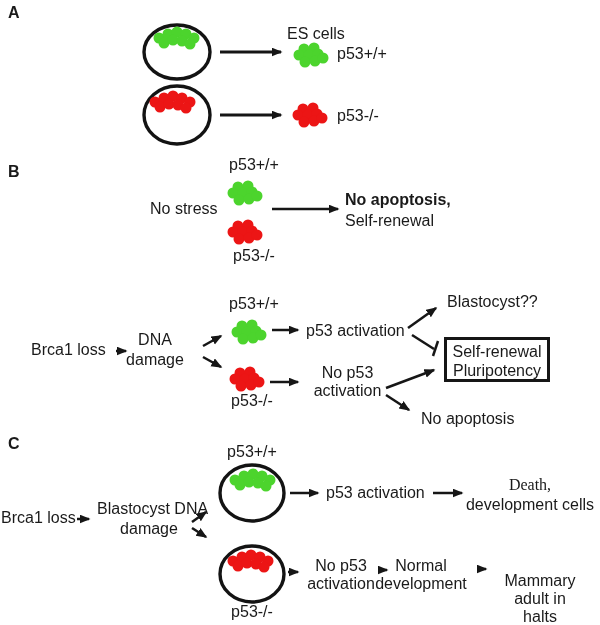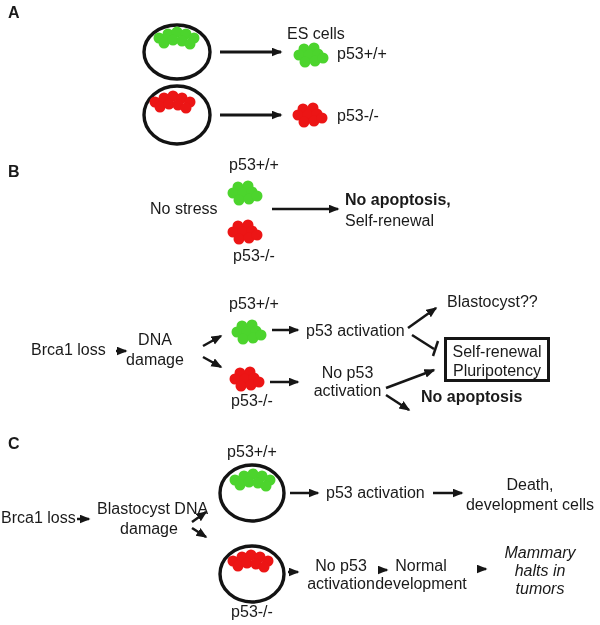--- a/index.html
+++ b/index.html
@@ -120,42 +120,42 @@
   <div class="t ctr" style="left:224px; top:392px; width:56px;">p53-/-</div>
   <div class="t ctr" style="left:305px; top:364px; width:85px;">
     <span style="display:block;">No p53</span>
     <span style="display:block;">activation</span>
   </div>
   <div class="t" style="left:447px; top:293px;">Blastocyst??</div>
   <div class="outbox">
     <span style="display:block;">Self-renewal</span>
     <span style="display:block;">Pluripotency</span>
   </div>
-  <div class="t" style="left:421px; top:388px;font-weight:bold;">No apoptosis</div>
+  <div class="t" style="left:421px; top:410px;">No apoptosis</div>
 
   <div class="t panel-letter" style="left:8px; top:435px;">C</div>
   <div class="t" style="left:1px; top:509px;">Brca1 loss</div>
   <div class="t ctr lh20" style="left:97px; top:499px; width:104px;">
     <span style="display:block;">Blastocyst DNA</span>
     <span style="display:block;">damage</span>
   </div>
   <div class="t ctr" style="left:224px; top:443px; width:56px;">p53+/+</div>
   <div class="t" style="left:326px; top:484px;">p53 activation</div>
   <div class="t ctr lh20" style="left:459px; top:475px; width:142px;">
-    <span style="display:block;">Death,</span>
+    <span style="display:block;font-family:Liberation Serif, serif;">Death,</span>
     <span style="display:block;">development cells</span>
   </div>
   <div class="t ctr" style="left:224px; top:603px; width:56px;">p53-/-</div>
   <div class="t ctr" style="left:303px; top:557px; width:76px;">
     <span style="display:block;">No p53</span>
     <span style="display:block;">activation</span>
   </div>
   <div class="t ctr" style="left:367px; top:557px; width:108px;">
     <span style="display:block;">Normal</span>
     <span style="display:block;">development</span>
   </div>
-  <div class="t ctr" style="left:499px; top:544px; width:82px;font-style:italic;">
+  <div class="t ctr" style="left:499px; top:572px; width:82px;">
     <span style="display:block;">Mammary</span>
-    <span style="display:block;">halts in</span>
-    <span style="display:block;">tumors</span>
+    <span style="display:block;">adult in</span>
+    <span style="display:block;">halts</span>
   </div>
 
 </div>
 
 </body></html>

